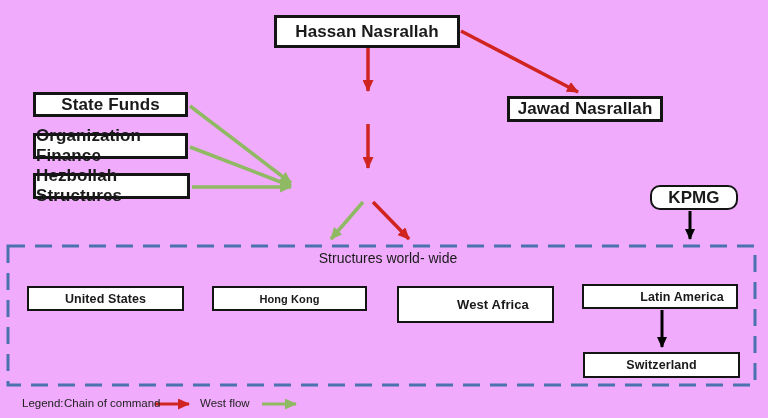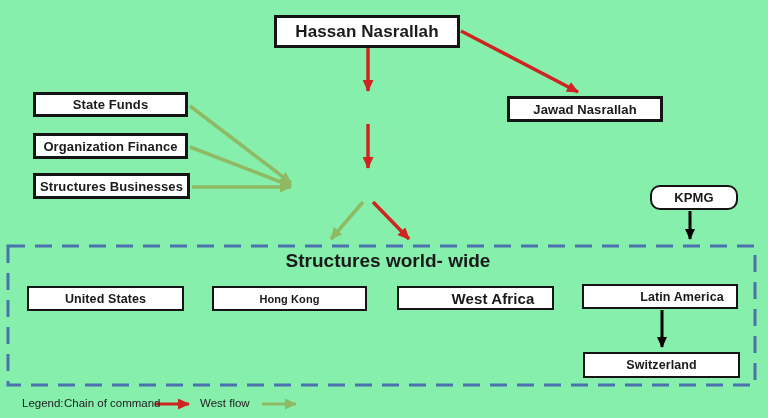--- a/index.html
+++ b/index.html
@@ -1,64 +1,64 @@
 <!DOCTYPE html>
 <html><head>
 <meta charset="utf-8">
 <style>
   html, body { margin: 0; padding: 0; background: #ffffff; }
   #canvas {
     position: relative;
     width: 768px;
     height: 418px;
-    background: #86efac;
+    background: #f0abfc;
     font-family: "Liberation Sans", sans-serif;
     overflow: hidden;
   }
   #arrow-layer {
     position: absolute;
     left: 0; top: 0;
     width: 768px; height: 418px;
     z-index: 1;
   }
   .node {
     position: absolute;
     z-index: 2;
     background: #ffffff;
     border: 3px solid #141414;
     display: flex;
     align-items: center;
     justify-content: center;
     font-weight: bold;
     color: #1a1a1a;
     box-sizing: border-box;
-    font-size: 13px;
+    font-size: 17px;
     letter-spacing: 0.1px;
   }
   .node-hassan   { left: 274px; top: 15px;  width: 186px; height: 33px; font-size: 17px; }
   .node-hashem   { left: 295px; top: 95px;  width: 147px; height: 27px; }
   .node-jawad    { left: 507px; top: 96px;  width: 156px; height: 26px; }
   .node-statefunds { left: 33px; top: 92px;  width: 155px; height: 25px; }
   .node-orgfin     { left: 33px; top: 133px; width: 155px; height: 26px; }
   .node-hezbiz     { left: 33px; top: 173px; width: 157px; height: 26px; }
   .node-ashraf   { left: 295px; top: 172px; width: 145px; height: 28px; }
   .node-kpmg     { left: 650px; top: 185px; width: 88px;  height: 25px; border-width: 2.5px; border-radius: 10px; }
   .node-us       { left: 27px;  top: 286px; width: 157px; height: 25px; border-width: 2.5px; font-size: 12.5px; }
   .node-hk       { left: 212px; top: 286px; width: 155px; height: 25px; border-width: 2.5px; font-size: 11px; }
-  .node-wa       { left: 397px; top: 286px; width: 157px; height: 24px; border-width: 2.5px; font-size: 15px; padding-left: 35px; }
+  .node-wa       { left: 397px; top: 286px; width: 157px; height: 37px; border-width: 2.5px; font-size: 13px; padding-left: 35px; }
   .node-la       { left: 582px; top: 284px; width: 156px; height: 25px; border-width: 2.5px; font-size: 12.5px; padding-left: 44px; }
   .node-ch       { left: 583px; top: 352px; width: 157px; height: 26px; border-width: 2.5px; font-size: 12.5px; }
   .group-title {
     position: absolute;
     left: 8px; top: 250px;
     width: 760px;
     z-index: 2;
     text-align: center;
-    font-weight: bold;
-    font-size: 19px;
+    font-weight: normal;
+    font-size: 14px;
     color: #1a1a1a;
   }
   .legend {
     position: absolute;
     left: 0; top: 395px;
     width: 620px; height: 20px;
     z-index: 2;
     font-size: 11.5px;
     color: #222222;
   }
@@ -101,21 +101,21 @@
     <line x1="662" y1="310" x2="662" y2="347" stroke-width="3" marker-end="url(#head-black)" stroke="#000000"></line>
 
     <line x1="155" y1="404" x2="189" y2="404" stroke-width="3" marker-end="url(#head-red)" stroke="#d02420"></line>
     <line x1="262" y1="404" x2="296" y2="404" stroke-width="3" marker-end="url(#head-green)" stroke="#8fba63"></line>
   </svg>
 
   <div class="node node-hassan">Hassan Nasrallah</div>
   <div class="node node-jawad">Jawad Nasrallah</div>
   <div class="node node-statefunds">State Funds</div>
   <div class="node node-orgfin">Organization Finance</div>
-  <div class="node node-hezbiz">Structures Businesses</div>
+  <div class="node node-hezbiz">Hezbollah Structures</div>
   <div class="node node-kpmg">KPMG</div>
 
   <div class="group-title">Structures world- wide</div>
 
   <div class="node node-us">United States</div>
   <div class="node node-hk">Hong Kong</div>
   <div class="node node-wa">West Africa</div>
   <div class="node node-la">Latin America</div>
   <div class="node node-ch">Switzerland</div>
 

